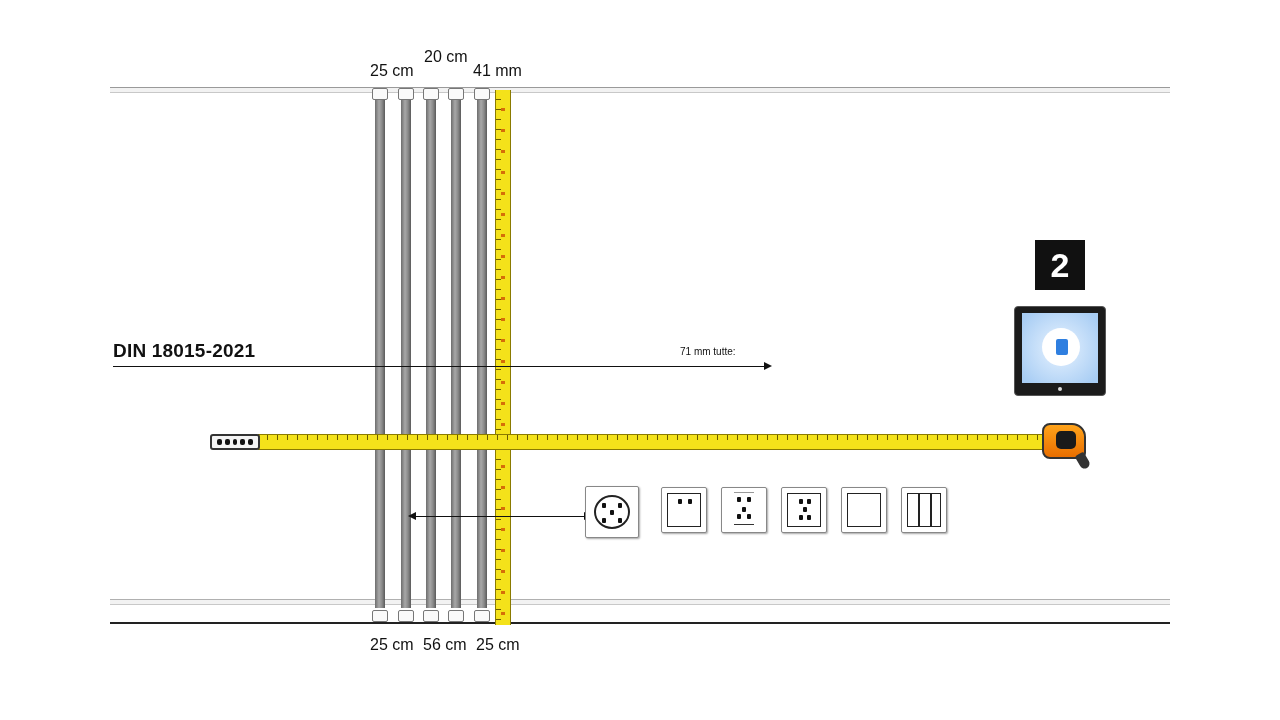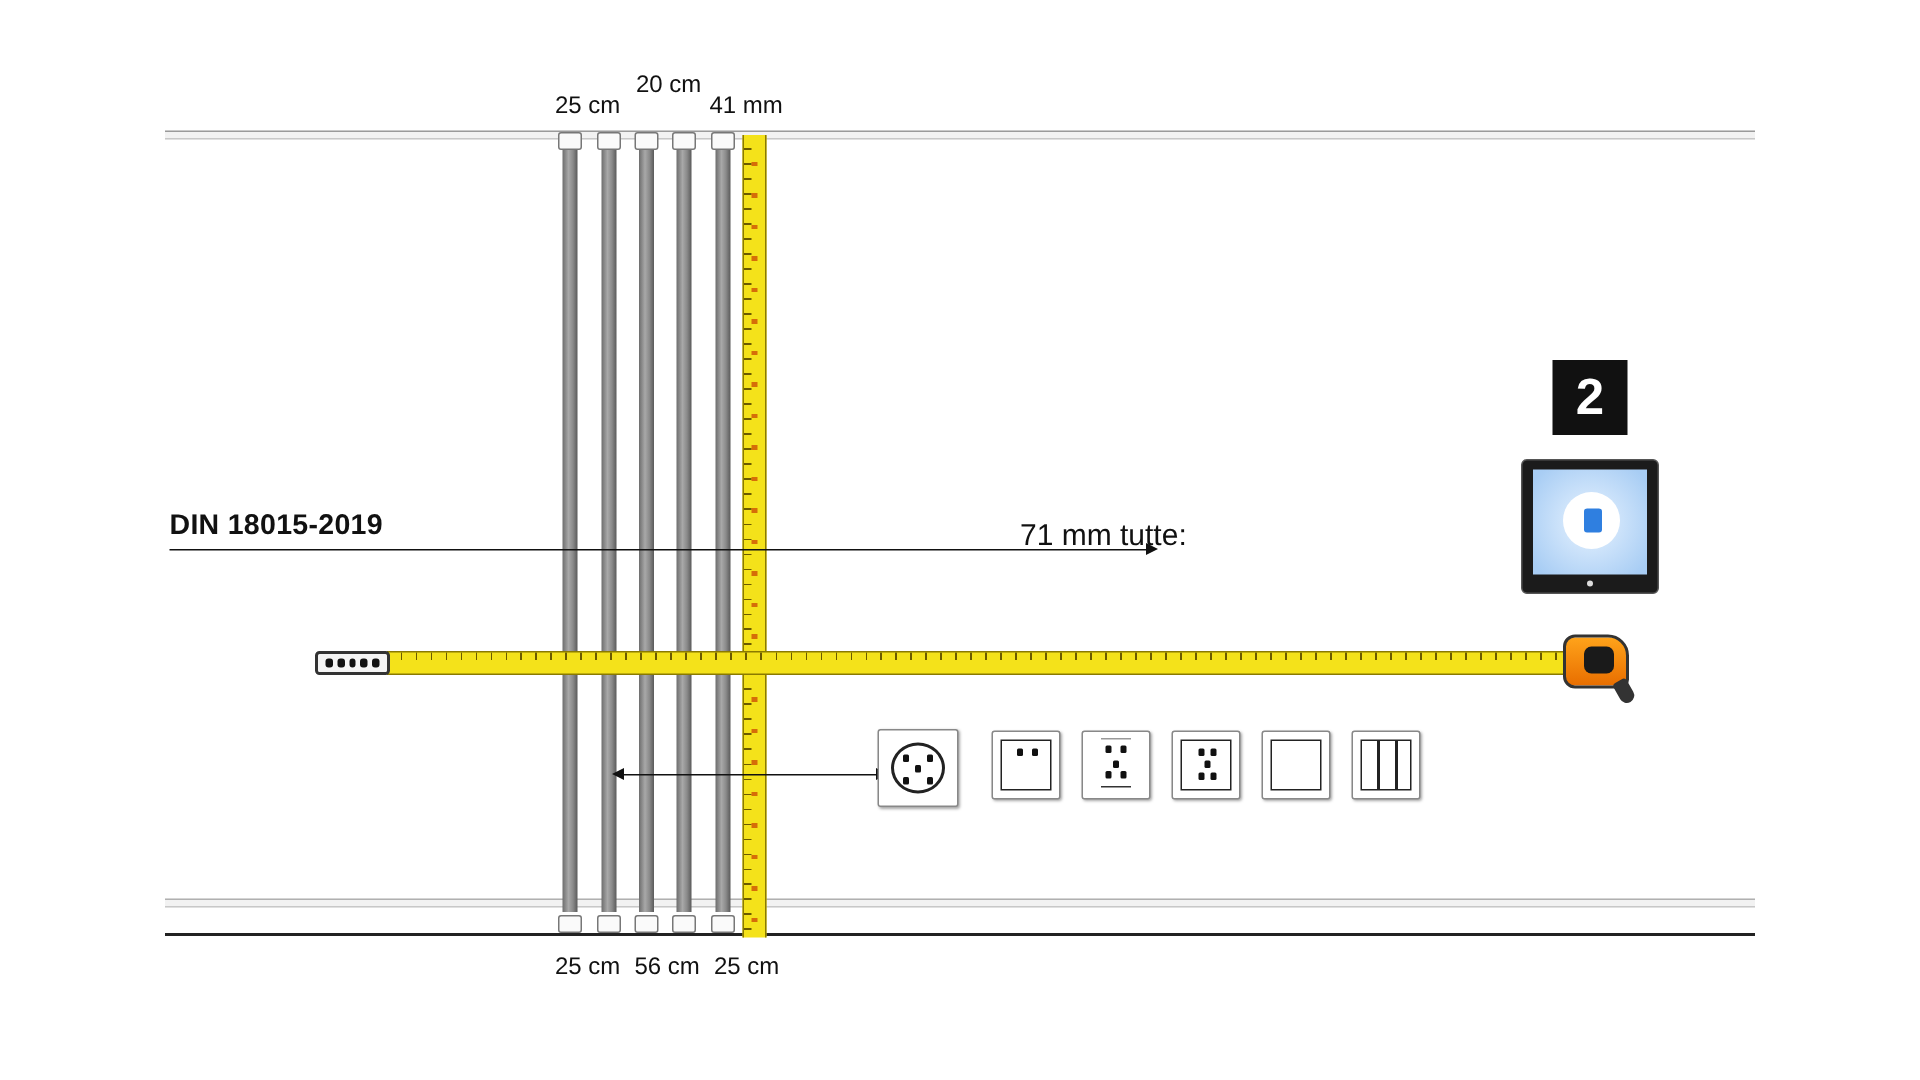--- a/index.html
+++ b/index.html
@@ -68,21 +68,21 @@
   .std-title { left: 113px; top: 340px; font-size: 19px; font-weight: bold; letter-spacing: 0.2px; }
   .std-line { left: 113px; top: 366px; width: 655px; height: 1px; background: #111; }
   .arrow-head {
     width: 0; height: 0; border-top: 4px solid transparent; border-bottom: 4px solid transparent;
     border-left: 8px solid #111;
   }
   .arrow-head-left {
     width: 0; height: 0; border-top: 4px solid transparent; border-bottom: 4px solid transparent;
     border-right: 8px solid #111;
   }
-  .std-note { left: 680px; top: 346px; font-size: 20px; }
+  .std-note { left: 680px; top: 346px; font-size: 10px; }
   .dim-line { left: 412px; top: 516px; width: 176px; height: 1px; background: #111; }
   .badge {
     left: 1035px; top: 240px; width: 50px; height: 50px; background: #111; color: #fff;
     font-size: 34px; font-weight: bold; text-align: center; line-height: 50px;
   }
   .tablet {
     left: 1014px; top: 306px; width: 92px; height: 90px; background: #1b1b1b;
     border: 1px solid #555; border-radius: 4px; box-sizing: border-box;
   }
   .tablet .screen {
@@ -143,21 +143,21 @@
 <div class="abs cap" style="left:474px; top:610px;"></div>
 
 <div class="abs tape-v">
     <div class="tape-v-inner"></div>
   </div>
 
 <div class="abs label" style="left:370px; top:636px;">25 cm</div>
 <div class="abs label" style="left:423px; top:636px;">56 cm</div>
 <div class="abs label" style="left:476px; top:636px;">25 cm</div>
 
-<div class="abs std-title">DIN 18015-2019</div>
+<div class="abs std-title">DIN 18015-2021</div>
 <div class="abs std-line"></div>
 <div class="abs arrow-head" style="left:764px; top:362px;"></div>
 <div class="abs label std-note">71 mm tutte:</div>
 
 <div class="abs tape-h"></div>
 <div class="abs tape-hook">
   <div class="hook-dots">
       <span></span>
       <span></span>
       <span></span>

